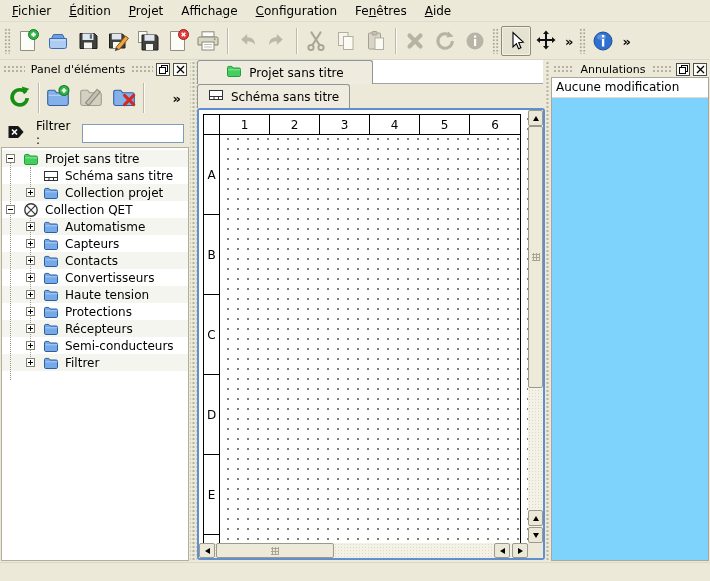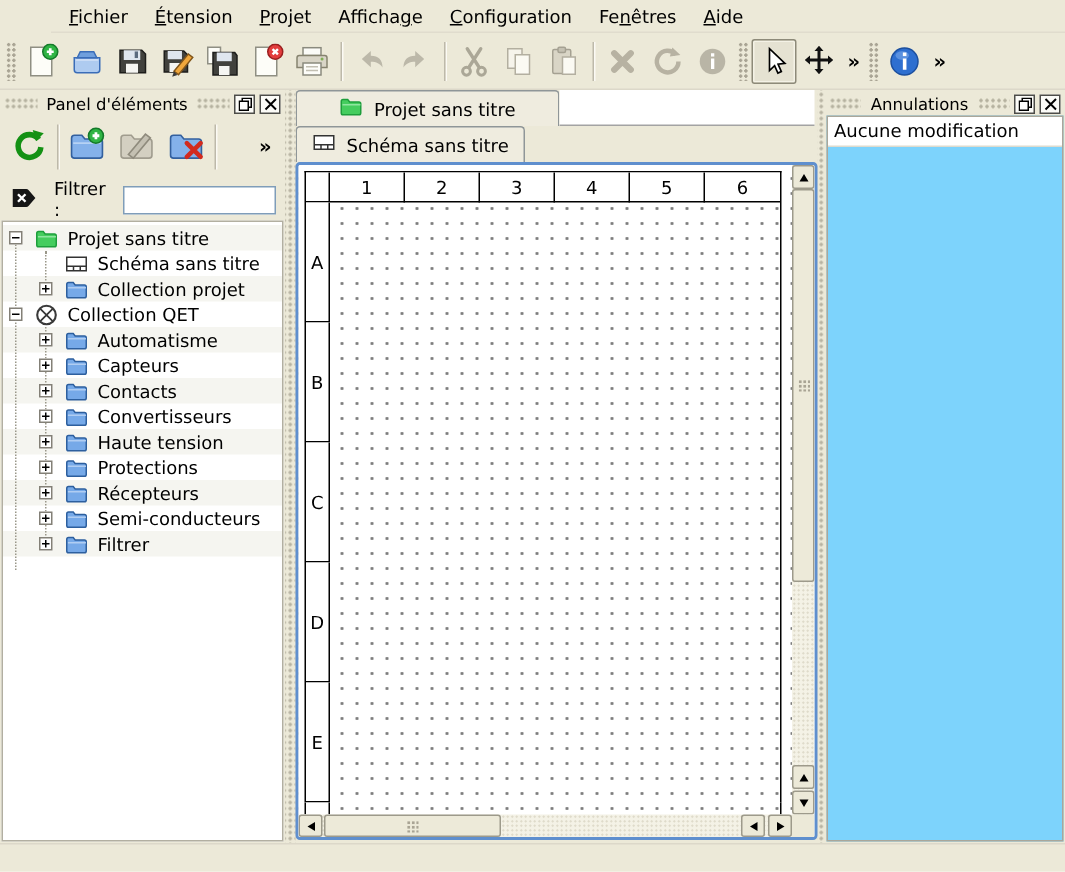--- a/index.html
+++ b/index.html
@@ -4,21 +4,21 @@
 <style>
   * { margin:0; padding:0; box-sizing:border-box; }
   html,body { width:710px; height:581px; overflow:hidden; }
   #app {
     position:relative; width:710px; height:581px;
     background:#ece9d8; color:#000;
     font-family:"DejaVu Sans", sans-serif; font-size:12px;
   }
   
   #menubar { height:22px; display:flex; align-items:center; padding-left:3px;
-             border-bottom:1px solid #e0dccd;margin-left:34px; }
+             border-bottom:1px solid #e0dccd; }
   .menu-item { padding:3px 9px; cursor:default; }
   .mn { text-decoration:underline; }
   
   #toolbar { position:absolute; top:23px; left:0; right:0; height:37px;
              display:flex; align-items:center; padding-left:2px;
              border-bottom:1px solid #dcd8c9; }
   .grip-v { width:7px; height:26px; margin:0 2px;
             background-image:radial-gradient(#a9a494 1px, transparent 1.2px);
             background-size:3.5px 3.5px; }
   .tsep { width:1px; height:26px; background:#bdb9aa; margin:0 4px;
@@ -124,21 +124,21 @@
   #statusbar { position:absolute; left:0; right:0; bottom:0; height:19px; background:#ece9d8;
                border-top:1px solid #dcd8c9; }
 </style>
 </head>
 <body>
 
 <div id="app">
 
   <div id="menubar">
     <div class="menu-item"><span></span><span class="mn">F</span><span>ichier</span></div>
-    <div class="menu-item"><span></span><span class="mn">É</span><span>tension</span></div>
+    <div class="menu-item"><span></span><span class="mn">É</span><span>dition</span></div>
     <div class="menu-item"><span></span><span class="mn">P</span><span>rojet</span></div>
     <div class="menu-item"><span>Afficha</span><span class="mn">g</span><span>e</span></div>
     <div class="menu-item"><span></span><span class="mn">C</span><span>onfiguration</span></div>
     <div class="menu-item"><span>Fe</span><span class="mn">n</span><span>êtres</span></div>
     <div class="menu-item"><span></span><span class="mn">A</span><span>ide</span></div>
   </div>
 
   <div id="toolbar">
     <div class="grip-v"></div>
 

